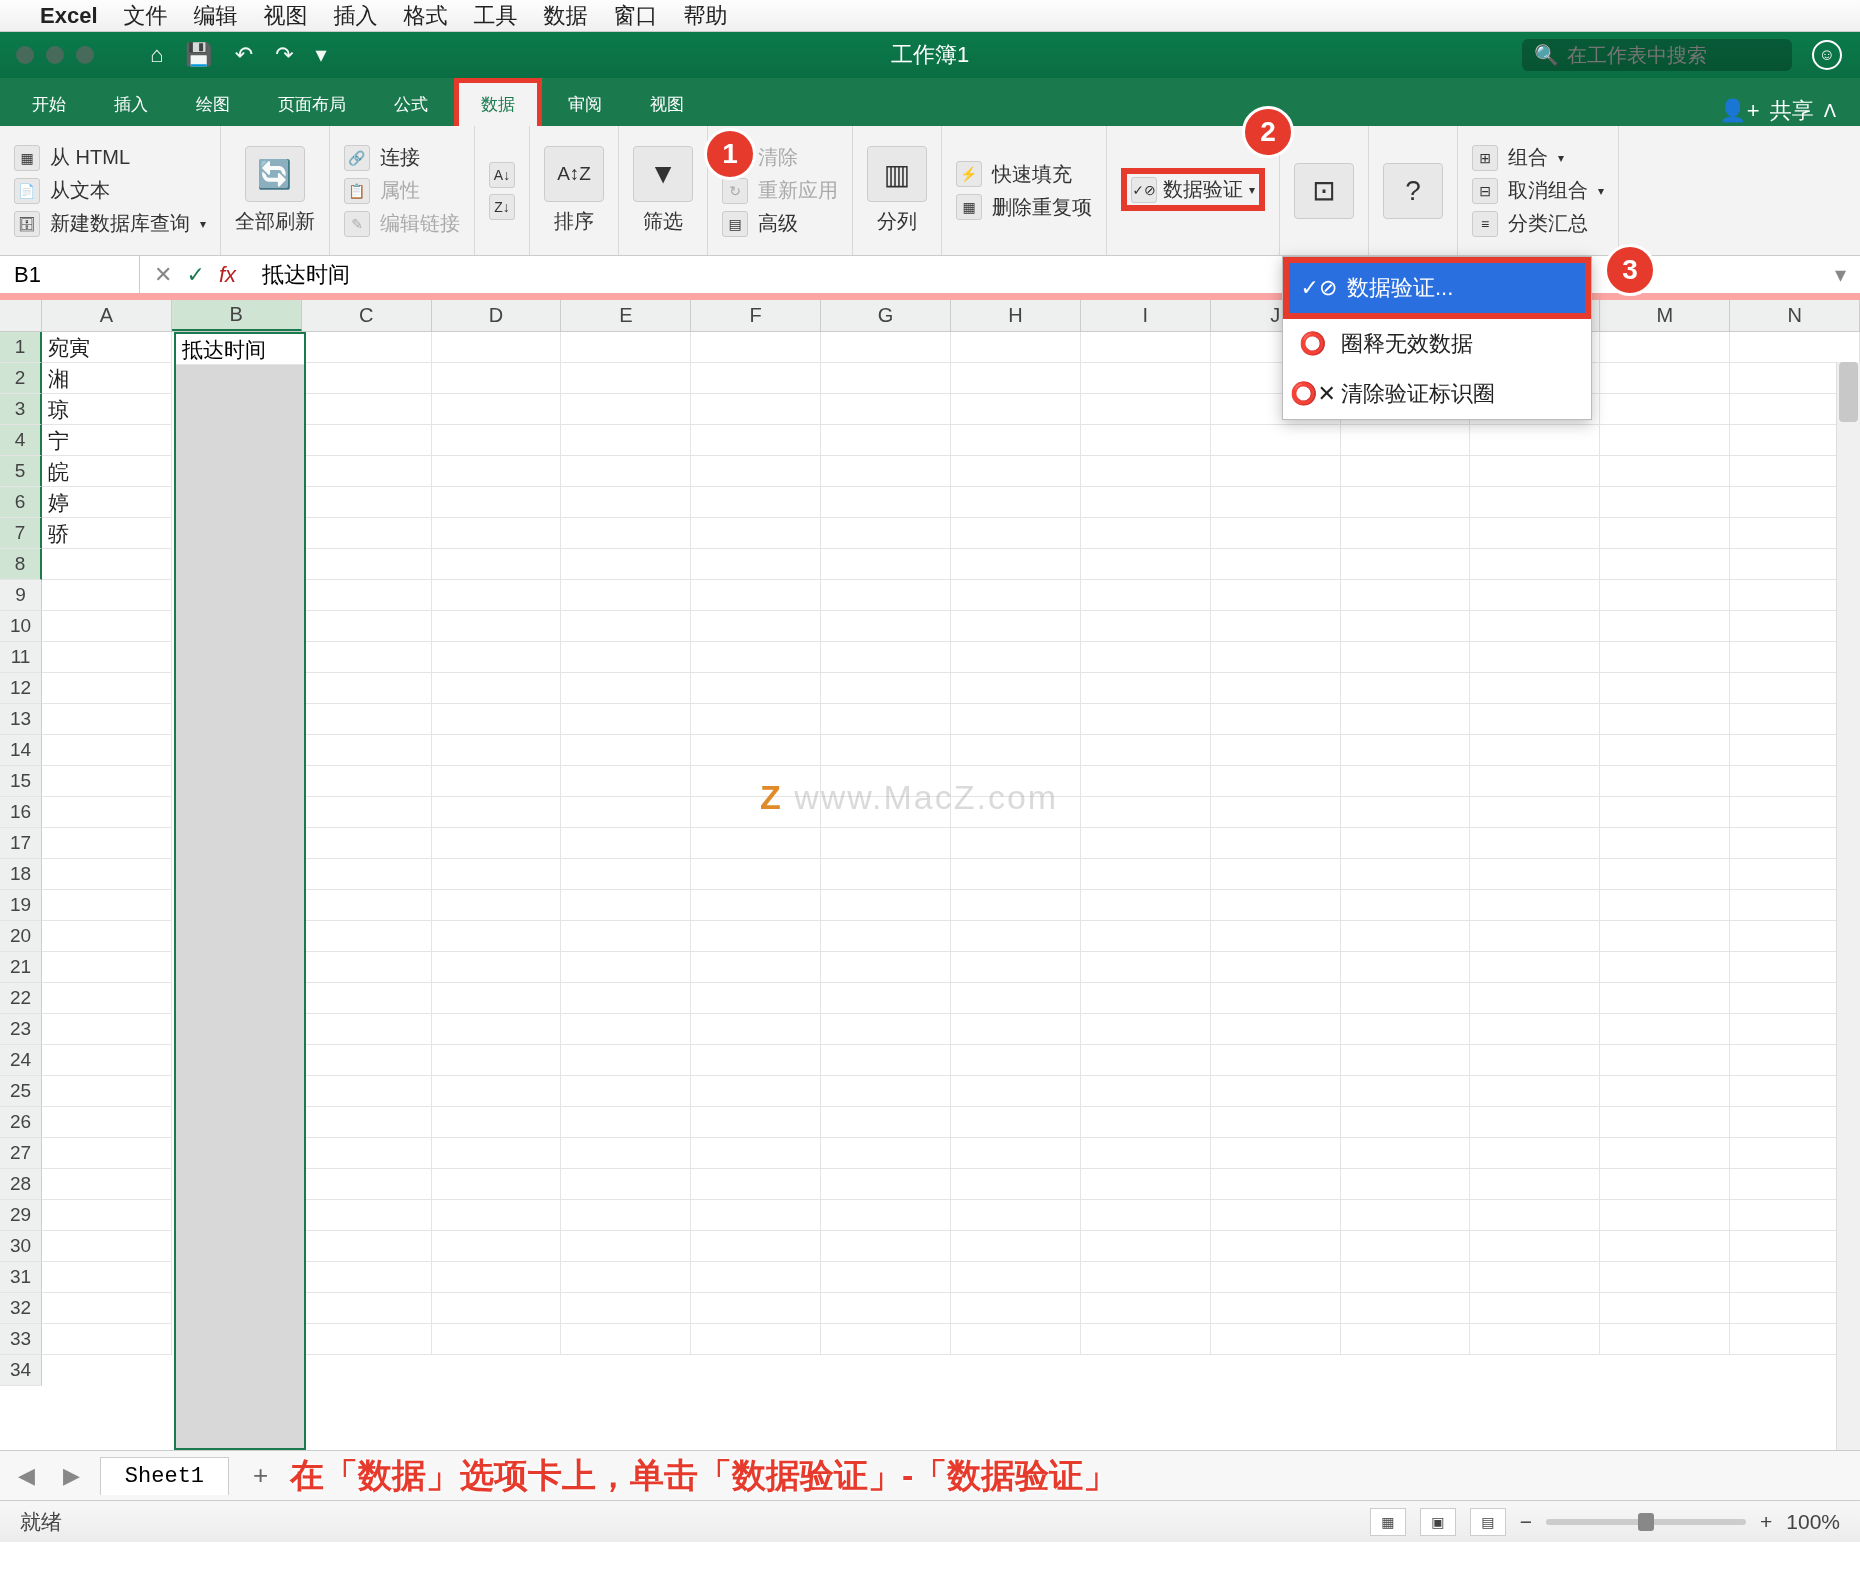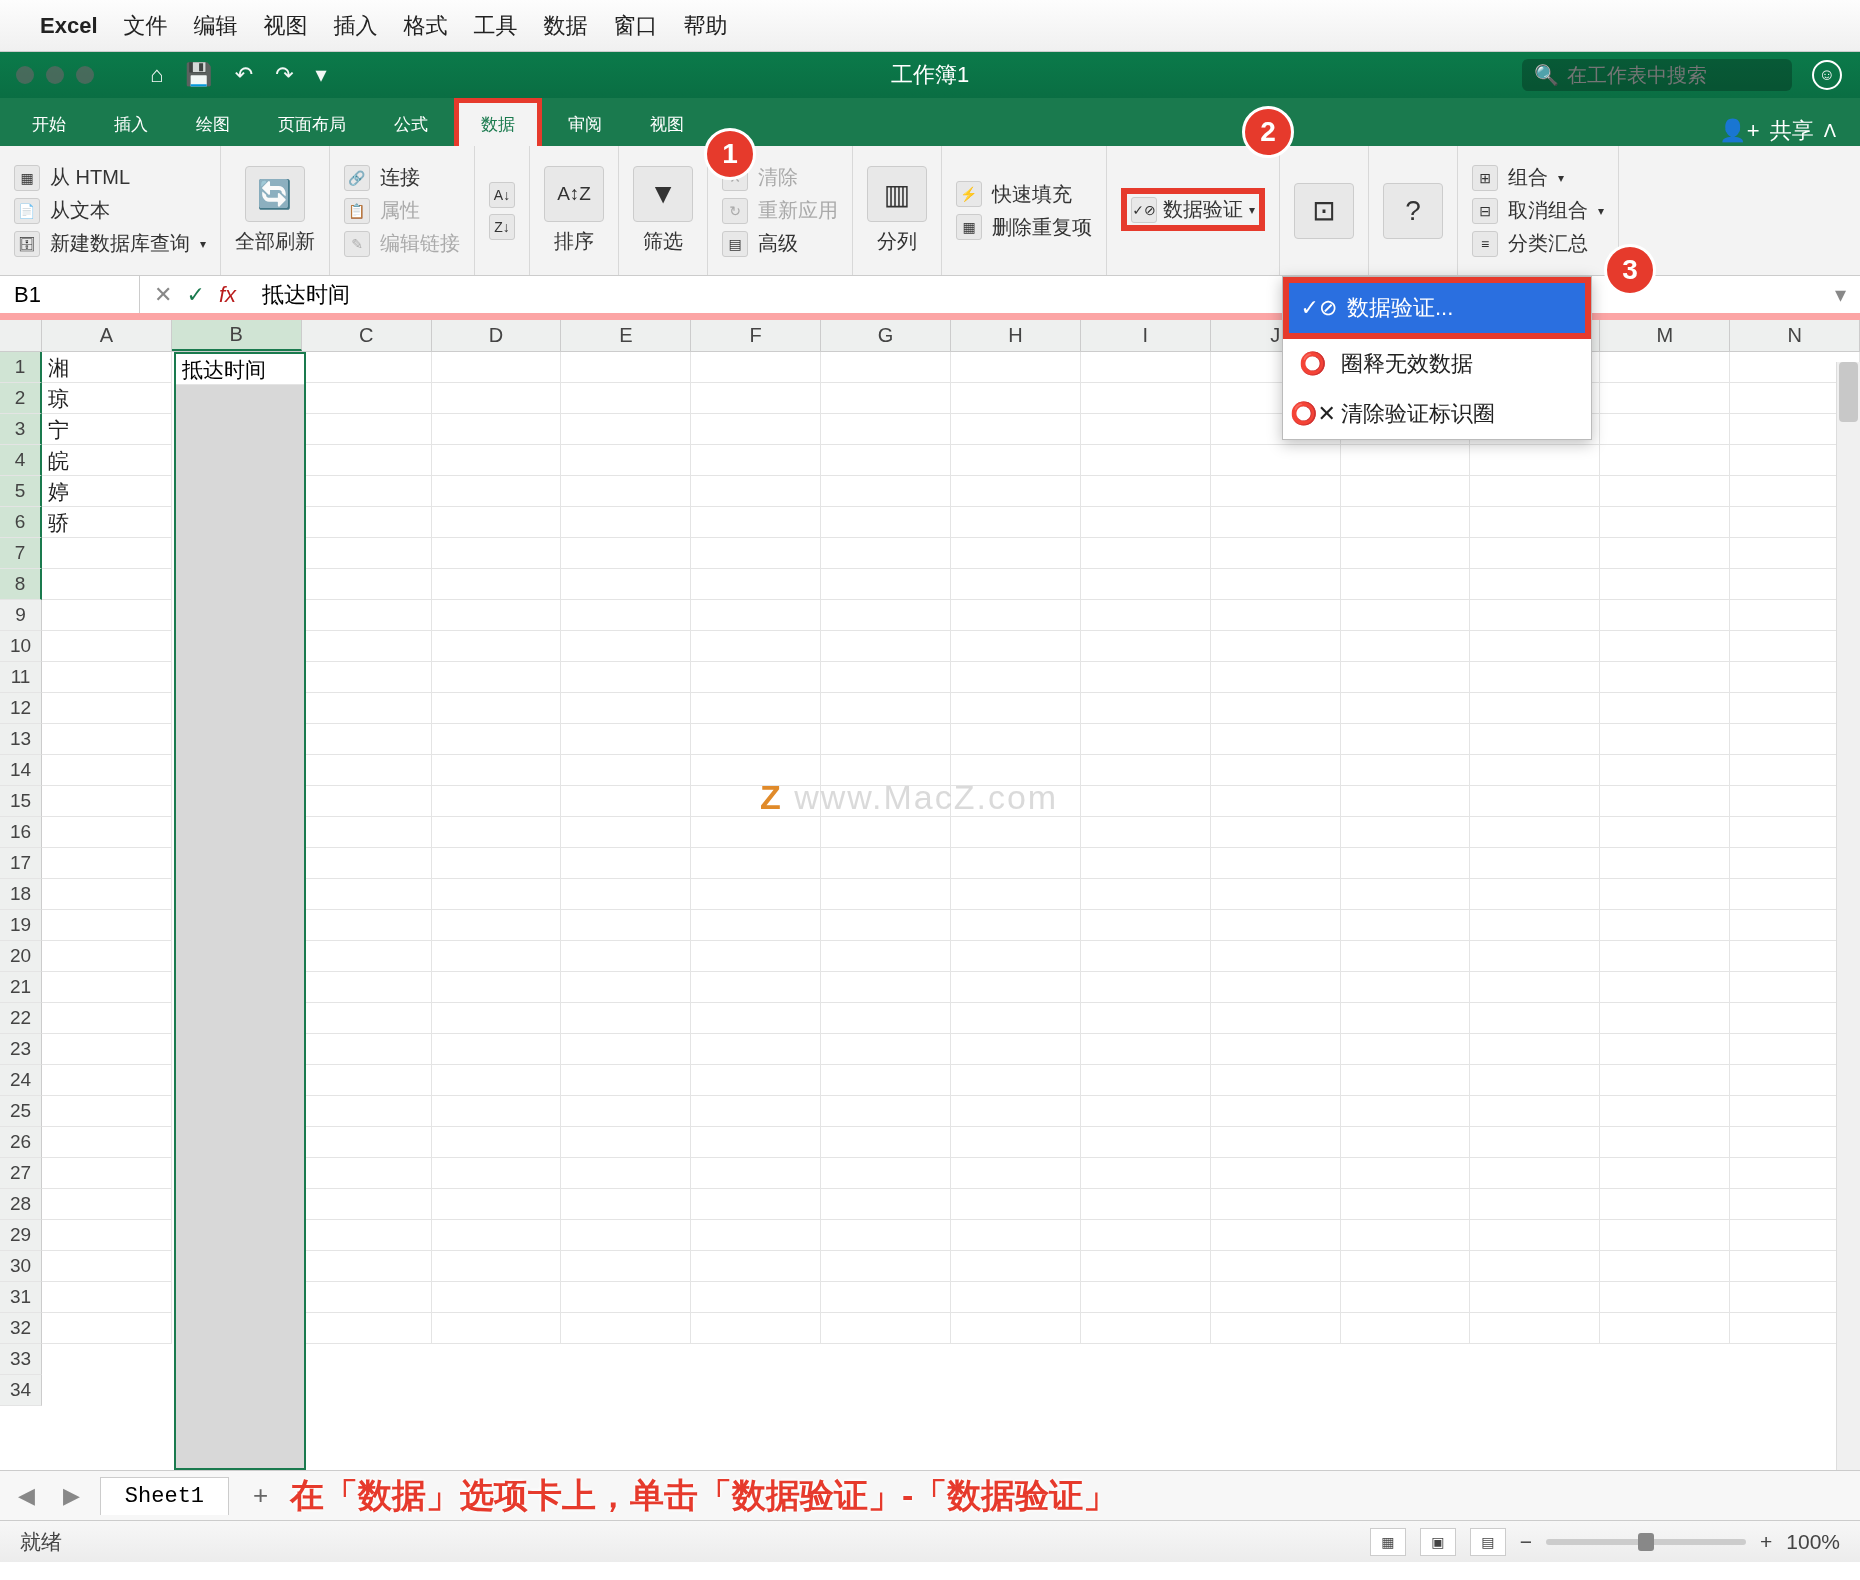--- a/index.html
+++ b/index.html
@@ -1,18 +1,18 @@
 <!DOCTYPE html>
 <html><head>
   <meta charset="utf-8">
   <style>
     * { margin: 0; padding: 0; box-sizing: border-box; font-family: -apple-system, "Helvetica Neue", Arial, sans-serif; }
     body { width: 1860px; height: 1580px; background: #fff; overflow: hidden; font-size: 20px; }
     
-    .mac-menubar { height: 52px; background: linear-gradient(#fdfdfd,#f0f0f0); display: flex; align-items: center; padding: 0 14px; gap: 26px; border-bottom: 1px solid #ccc; font-size: 22px; color: #222; }
+    .mac-menubar { height: 32px; background: linear-gradient(#fdfdfd,#f0f0f0); display: flex; align-items: center; padding: 0 14px; gap: 26px; border-bottom: 1px solid #ccc; font-size: 22px; color: #222; }
     .apple-logo { font-size: 24px; }
     .mac-menubar .bold { font-weight: 700; }
     
     .titlebar { height: 46px; background: linear-gradient(#0b7a4a,#0a6e43); display: flex; align-items: center; color: #fff; position: relative; }
     .traffic { display: flex; gap: 12px; padding: 0 16px; }
     .tl { width: 18px; height: 18px; border-radius: 50%; background: #666a; }
     .tb-icons { display: flex; gap: 22px; align-items: center; padding-left: 40px; font-size: 22px; }
     .tb-icons span { opacity: .95; }
     .tb-title { position: absolute; left: 50%; transform: translateX(-50%); font-size: 22px; }
     .tb-right { margin-left: auto; display: flex; align-items: center; gap: 20px; padding-right: 18px; }
@@ -331,20 +331,36 @@
       <div class="rh">31</div>
       <div class="rh">32</div>
       <div class="rh">33</div>
       <div class="rh">34</div>
     </div>
   <div class="grid" id="grid">
     <div class="col-b-sel">
       <div class="topcell">抵达时间</div>
     </div>
       <div class="cell-row">
+        <div class="cell">宛寅</div>
+        <div class="cell" style="visibility: hidden;"></div>
+        <div class="cell"></div>
+        <div class="cell"></div>
+        <div class="cell"></div>
+        <div class="cell"></div>
+        <div class="cell"></div>
+        <div class="cell"></div>
+        <div class="cell"></div>
+        <div class="cell"></div>
+        <div class="cell"></div>
+        <div class="cell"></div>
+        <div class="cell"></div>
+        <div class="cell"></div>
+      </div>
+      <div class="cell-row">
         <div class="cell">湘</div>
         <div class="cell" style="visibility: hidden;"></div>
         <div class="cell"></div>
         <div class="cell"></div>
         <div class="cell"></div>
         <div class="cell"></div>
         <div class="cell"></div>
         <div class="cell"></div>
         <div class="cell"></div>
         <div class="cell"></div>

